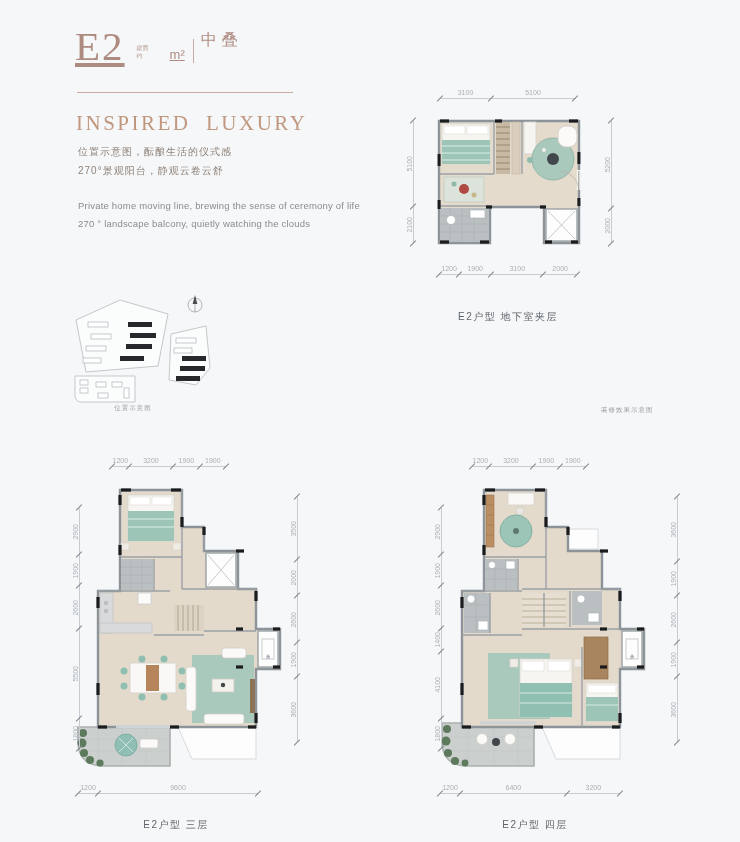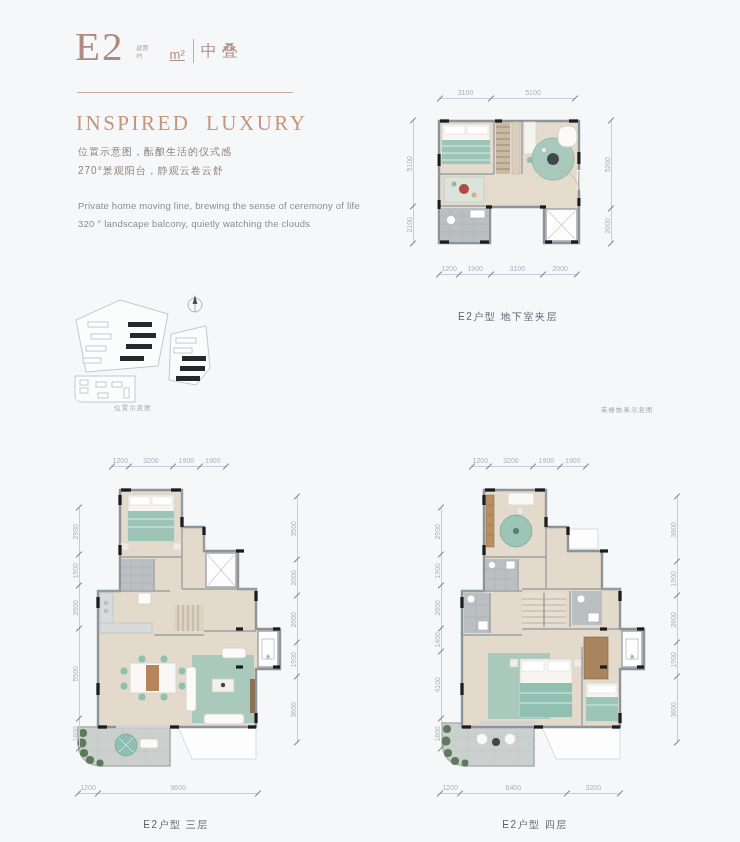--- a/index.html
+++ b/index.html
@@ -1,26 +1,26 @@
 <!DOCTYPE html>
 <html><head>
 <meta charset="utf-8">
 <style>
   html,body{margin:0;padding:0;}
   body{background:#eef0f2;font-family:"Liberation Sans",sans-serif;}
   .page{position:relative;width:740px;height:842px;background:#f6f7f8;overflow:hidden;margin:0 auto;}
 
   
   .hdr{position:absolute;left:75px;top:26px;display:flex;align-items:flex-end;color:#ae8b80;}
-  .hdr .unit{font-family:"Liberation Serif",serif;font-size:41px;line-height:1;letter-spacing:2px;}
+  .hdr .unit{font-family:"Liberation Serif",serif;font-size:41px;line-height:1;letter-spacing:2px;text-decoration:underline;}
   .hdr .prefix{width:15px;font-size:6px;line-height:1.25;color:#b79b91;margin:0 2px 7px 12px;}
   .hdr .area{font-family:"Liberation Serif",serif;font-size:43px;line-height:.95;letter-spacing:1px;}
   .hdr .sq{font-size:13px;margin:0 4px 5px 16px;text-decoration:underline;}
   .hdr .vsep{width:1px;height:24px;background:#c8aca1;margin:0 7px 4px 4px;}
-  .hdr .tag{font-size:16px;letter-spacing:5px;margin-bottom:5px;}
+  .hdr .tag{font-size:16px;letter-spacing:5px;margin-bottom:16px;}
   .hline{position:absolute;left:77px;top:92px;width:216px;height:1px;background:#c9aba0;}
 
   
   .lux{position:absolute;left:76px;top:111px;font-family:"Liberation Serif",serif;font-size:21px;
        letter-spacing:2.5px;color:#c0977f;white-space:pre;}
   .zh{position:absolute;left:78px;font-size:10px;letter-spacing:1px;color:#8e8279;}
   .en{position:absolute;left:78px;font-size:9.5px;letter-spacing:.2px;color:#878d92;text-align:center;}
 
   .smallcap{position:absolute;font-size:6.5px;color:#9ba1a6;letter-spacing:1px;}
 
@@ -57,21 +57,21 @@
     <span class="sq">m²</span>
     <span class="vsep"></span>
     <span class="tag">中叠</span>
   </div>
   <div class="hline"></div>
 
   <div class="lux">INSPIRED  LUXURY</div>
   <div class="zh" style="top:145px">位置示意图，酝酿生活的仪式感</div>
   <div class="zh" style="top:164px">270°景观阳台，静观云卷云舒</div>
   <div class="en" style="top:200px">Private home moving line, brewing the sense of ceremony of life</div>
-  <div class="en" style="top:218px">320 ° landscape balcony, quietly watching the clouds</div>
+  <div class="en" style="top:218px">270 ° landscape balcony, quietly watching the clouds</div>
 
   <svg style="left:58px;top:292px" width="150" height="108" viewBox="0 0 150 108">
     <g stroke="#c3c8cc" fill="#fbfcfc" stroke-width="1">
       <polygon points="18,28 62,8 110,22 100,74 28,80"></polygon>
       <polygon points="113,42 148,34 152,76 138,93 111,88"></polygon>
       <path d="M17,84 h60 v26 h-54 a6,6 0 0 1 -6,-6 z"></path>
     </g>
     <g stroke="#aeb4b9" fill="#ffffff" stroke-width=".7">
       <rect x="30" y="30" width="20" height="5"></rect>
         <rect x="33" y="42" width="20" height="5"></rect>

